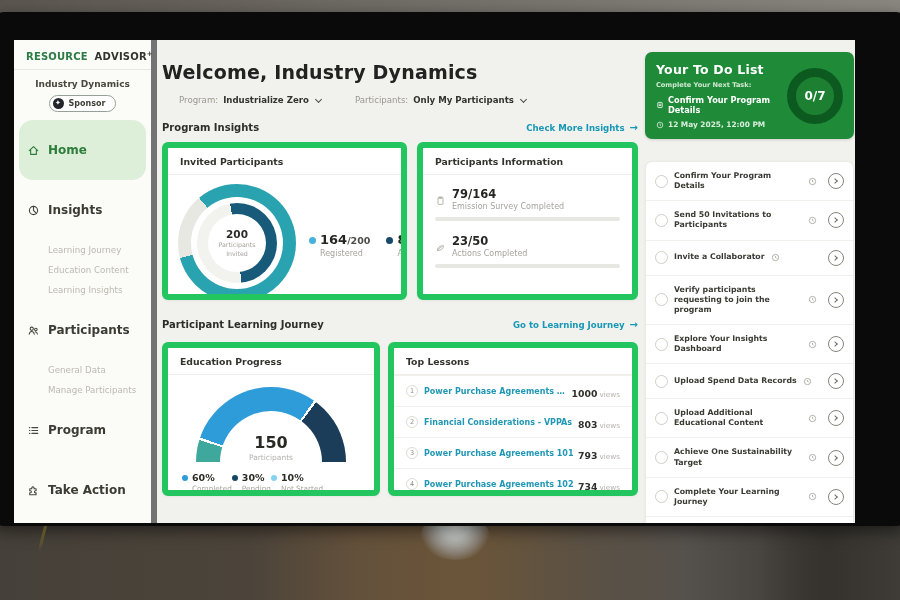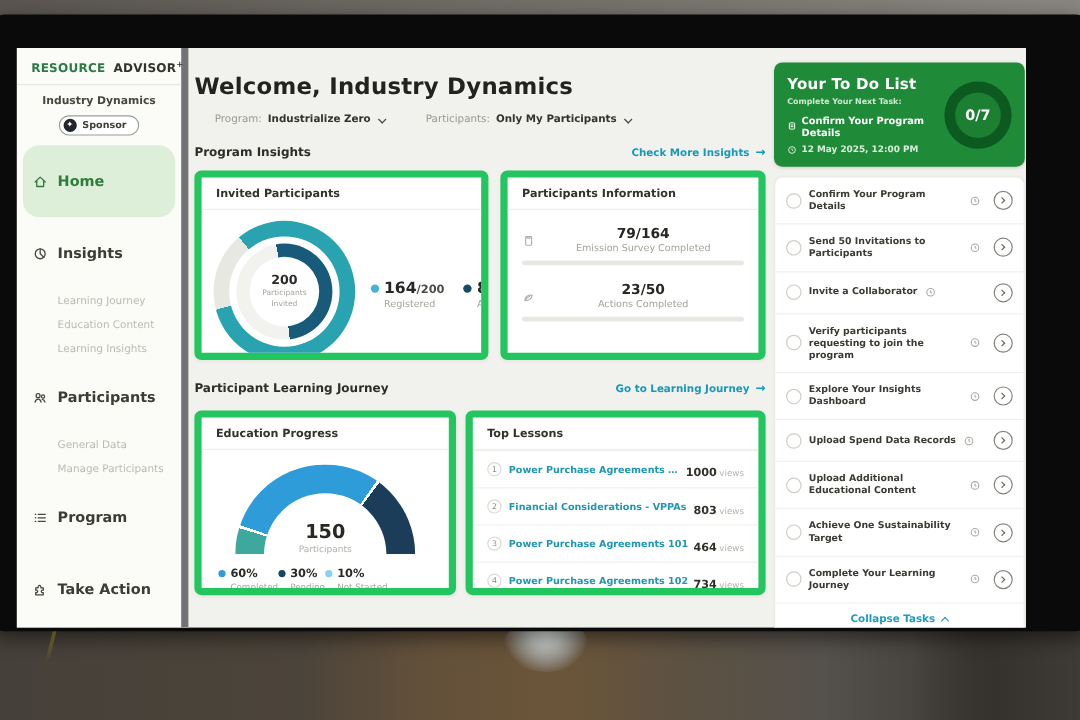--- a/index.html
+++ b/index.html
@@ -84,21 +84,21 @@
   .d-caption { font-size:6.3px; color:#a5a39b; width:42px; line-height:1.3; margin-top:1px; }
   .dlegend { display:flex; flex-direction:row; gap:16px; }
   .lg { display:grid; grid-template-columns:11px auto; align-items:baseline; }
   .lg-dot { width:7px; height:7px; border-radius:50%; margin-top:3px; }
   .lg-num { font-size:13px; font-weight:800; color:#262622; }
   .lg-den { font-size:9.5px; font-weight:700; color:#4d4d47; }
   .lg-caption { grid-column:2; font-size:8px; color:#a5a39b; margin-top:1px; }
 
   
   .card-info { left:260px; top:102px; width:221px; height:158px; }
-  .info-body { padding:6px 12px 0;text-align:center; }
+  .info-body { padding:6px 12px 0; }
   .stat { display:grid; grid-template-columns:17px 1fr; padding:6px 0 7px; align-items:start; }
   .stat-icon { width:11px; height:11px; color:#b0aea6; margin-top:4px; }
   .stat-icon svg { width:11px; height:11px; }
   .stat-value { font-size:11.5px; font-weight:800; color:#262622; }
   .stat-label { font-size:8px; color:#a5a39b; margin-top:1px; }
   .bar { grid-column:1 / 3; margin-top:6px; height:4px; border-radius:2px; background:#e8e8e3; }
   .bar-fill { height:100%; border-radius:2px; background:#1f95b2; }
 
   
   .card-edu { left:5px; top:302px; width:218px; height:154px; }
@@ -129,21 +129,21 @@
   .lesson-row:first-of-type { border-top:none; }
   .rank { width:12px; height:12px; border:1px solid #dcdcd4; border-radius:50%; color:#8d8d85;
     font-size:6.5px; display:flex; align-items:center; justify-content:center; }
   .lesson-title { font-size:8px; font-weight:700; color:#2097b4; cursor:pointer; padding-right:4px;
     white-space:nowrap; overflow:hidden; text-overflow:ellipsis; }
   .views { white-space:nowrap; }
   .views-num { font-size:9.3px; font-weight:800; color:#31312b; }
   .views-word { font-size:7.3px; color:#b5b3ab; margin-left:2px; }
 
   
-  .rightcol { position:absolute; left:631px; top:12px; width:209px; display:flex; flex-direction:column; gap:8px; }
+  .rightcol { position:absolute; left:631px; top:12px; width:209px; display:flex; flex-direction:column; gap:22px; }
   .todo-green { background:#1f8b38; border-radius:7px; padding:10px 11px; display:flex; gap:8px;
     color:#fff; box-shadow:0 1px 3px rgba(30,30,20,.15); }
   .tg-left { flex:1; min-width:0; }
   .tg-title { font-size:12.5px; font-weight:800; letter-spacing:.2px; }
   .tg-sub { font-size:6.6px; color:#cfe8d2; margin-top:4px; font-weight:600; }
   .tg-task { display:flex; align-items:center; gap:4px; margin-top:6px; font-size:8.2px; font-weight:800; }
   .tg-due { display:flex; align-items:center; gap:4px; margin-top:5px; font-size:7.4px; font-weight:600; color:#d9eedd; }
   .tg-ico { width:8px; height:8px; flex:none; display:flex; }
   .tg-ico svg { width:8px; height:8px; }
   .ring { width:56px; height:56px; border-radius:50%; border:9px solid #0d5a21; background:#1c7f31;
@@ -386,21 +386,21 @@
             <span class="views"><span class="views-num">1000</span><span class="views-word">views</span></span>
           </div>
           <div class="lesson-row">
             <span class="rank">2</span>
             <span class="lesson-title">Financial Considerations - VPPAs</span>
             <span class="views"><span class="views-num">803</span><span class="views-word">views</span></span>
           </div>
           <div class="lesson-row">
             <span class="rank">3</span>
             <span class="lesson-title">Power Purchase Agreements 101</span>
-            <span class="views"><span class="views-num">464</span><span class="views-word">views</span></span>
+            <span class="views"><span class="views-num">793</span><span class="views-word">views</span></span>
           </div>
           <div class="lesson-row">
             <span class="rank">4</span>
             <span class="lesson-title">Power Purchase Agreements 102</span>
             <span class="views"><span class="views-num">734</span><span class="views-word">views</span></span>
           </div>
           <div class="lesson-row">
             
             
             

